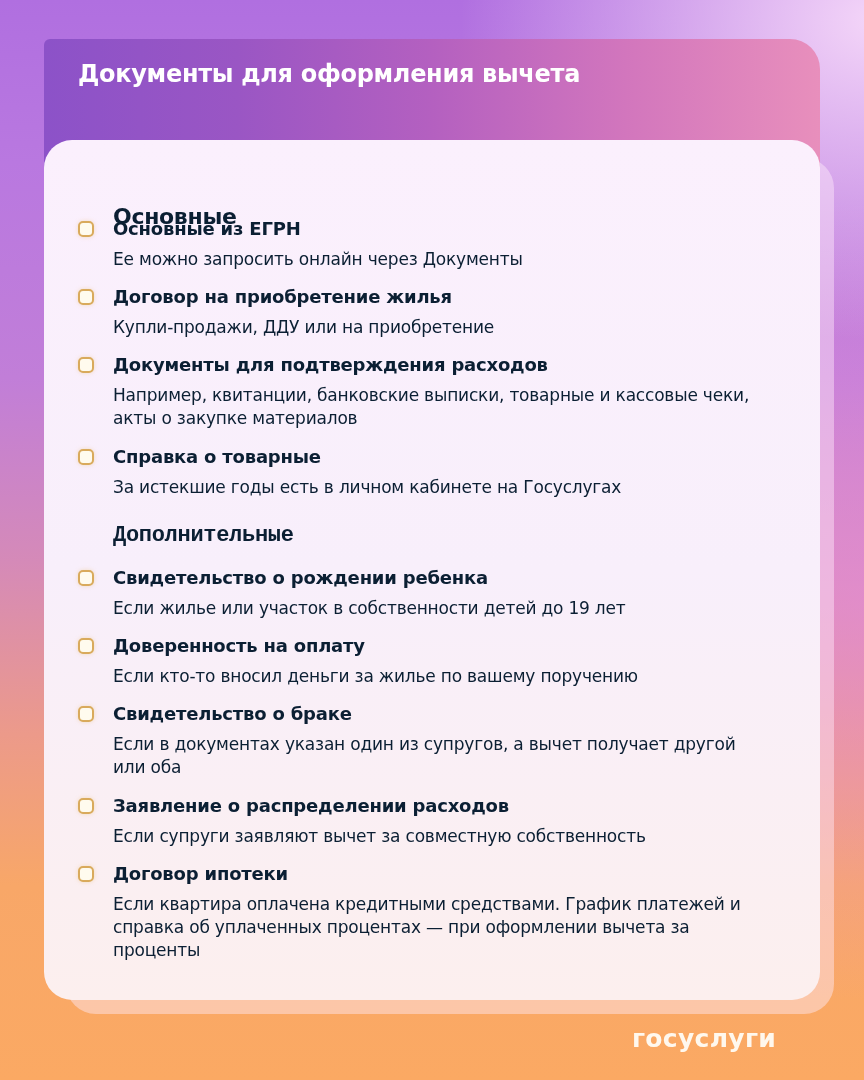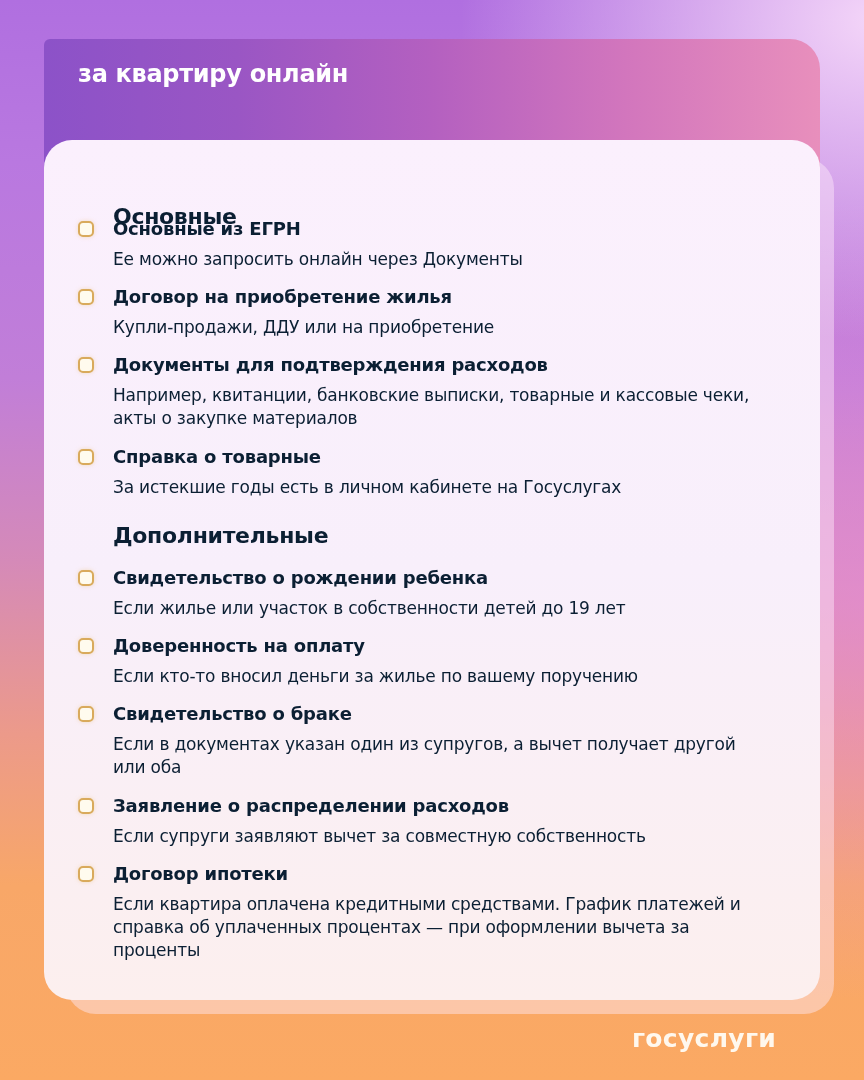--- a/index.html
+++ b/index.html
@@ -97,21 +97,21 @@
       letter-spacing: 0.3px;
       text-align: right;
     }
   </style>
 </head>
 <body>
 
 <div class="back-layer"></div>
 <div class="header-card"></div>
 <div class="header-title">
-  <div>за квартиру онлайн</div>
+  <div>Документы для оформления вычета</div>
 </div>
 <div class="main-card"></div>
 
 <div class="content">
   <div class="section-title" style="top:174px;margin-top:30px;">Основные</div>
 
   <div class="item" style="top:218px;">
     <span class="checkbox"></span>
     <div class="item-title">Основные из ЕГРН</div>
     <div class="item-desc">Ее можно запросить онлайн через Документы</div>
@@ -128,21 +128,21 @@
     <div class="item-title">Документы для подтверждения расходов</div>
     <div class="item-desc">Например, квитанции, банковские выписки, товарные и кассовые чеки, акты о закупке материалов</div>
   </div>
 
   <div class="item" style="top:446px;">
     <span class="checkbox"></span>
     <div class="item-title">Справка о товарные</div>
     <div class="item-desc">За истекшие годы есть в личном кабинете на Госуслугах</div>
   </div>
 
-  <div class="section-title" style="top:523px;">Дополнительные</div>
+  <div class="section-title" style="top:523px;font-family:Liberation Mono, monospace;">Дополнительные</div>
 
   <div class="item" style="top:567px;">
     <span class="checkbox"></span>
     <div class="item-title">Свидетельство о рождении ребенка</div>
     <div class="item-desc">Если жилье или участок в собственности детей до 19 лет</div>
   </div>
 
   <div class="item" style="top:635px;">
     <span class="checkbox"></span>
     <div class="item-title">Доверенность на оплату</div>

